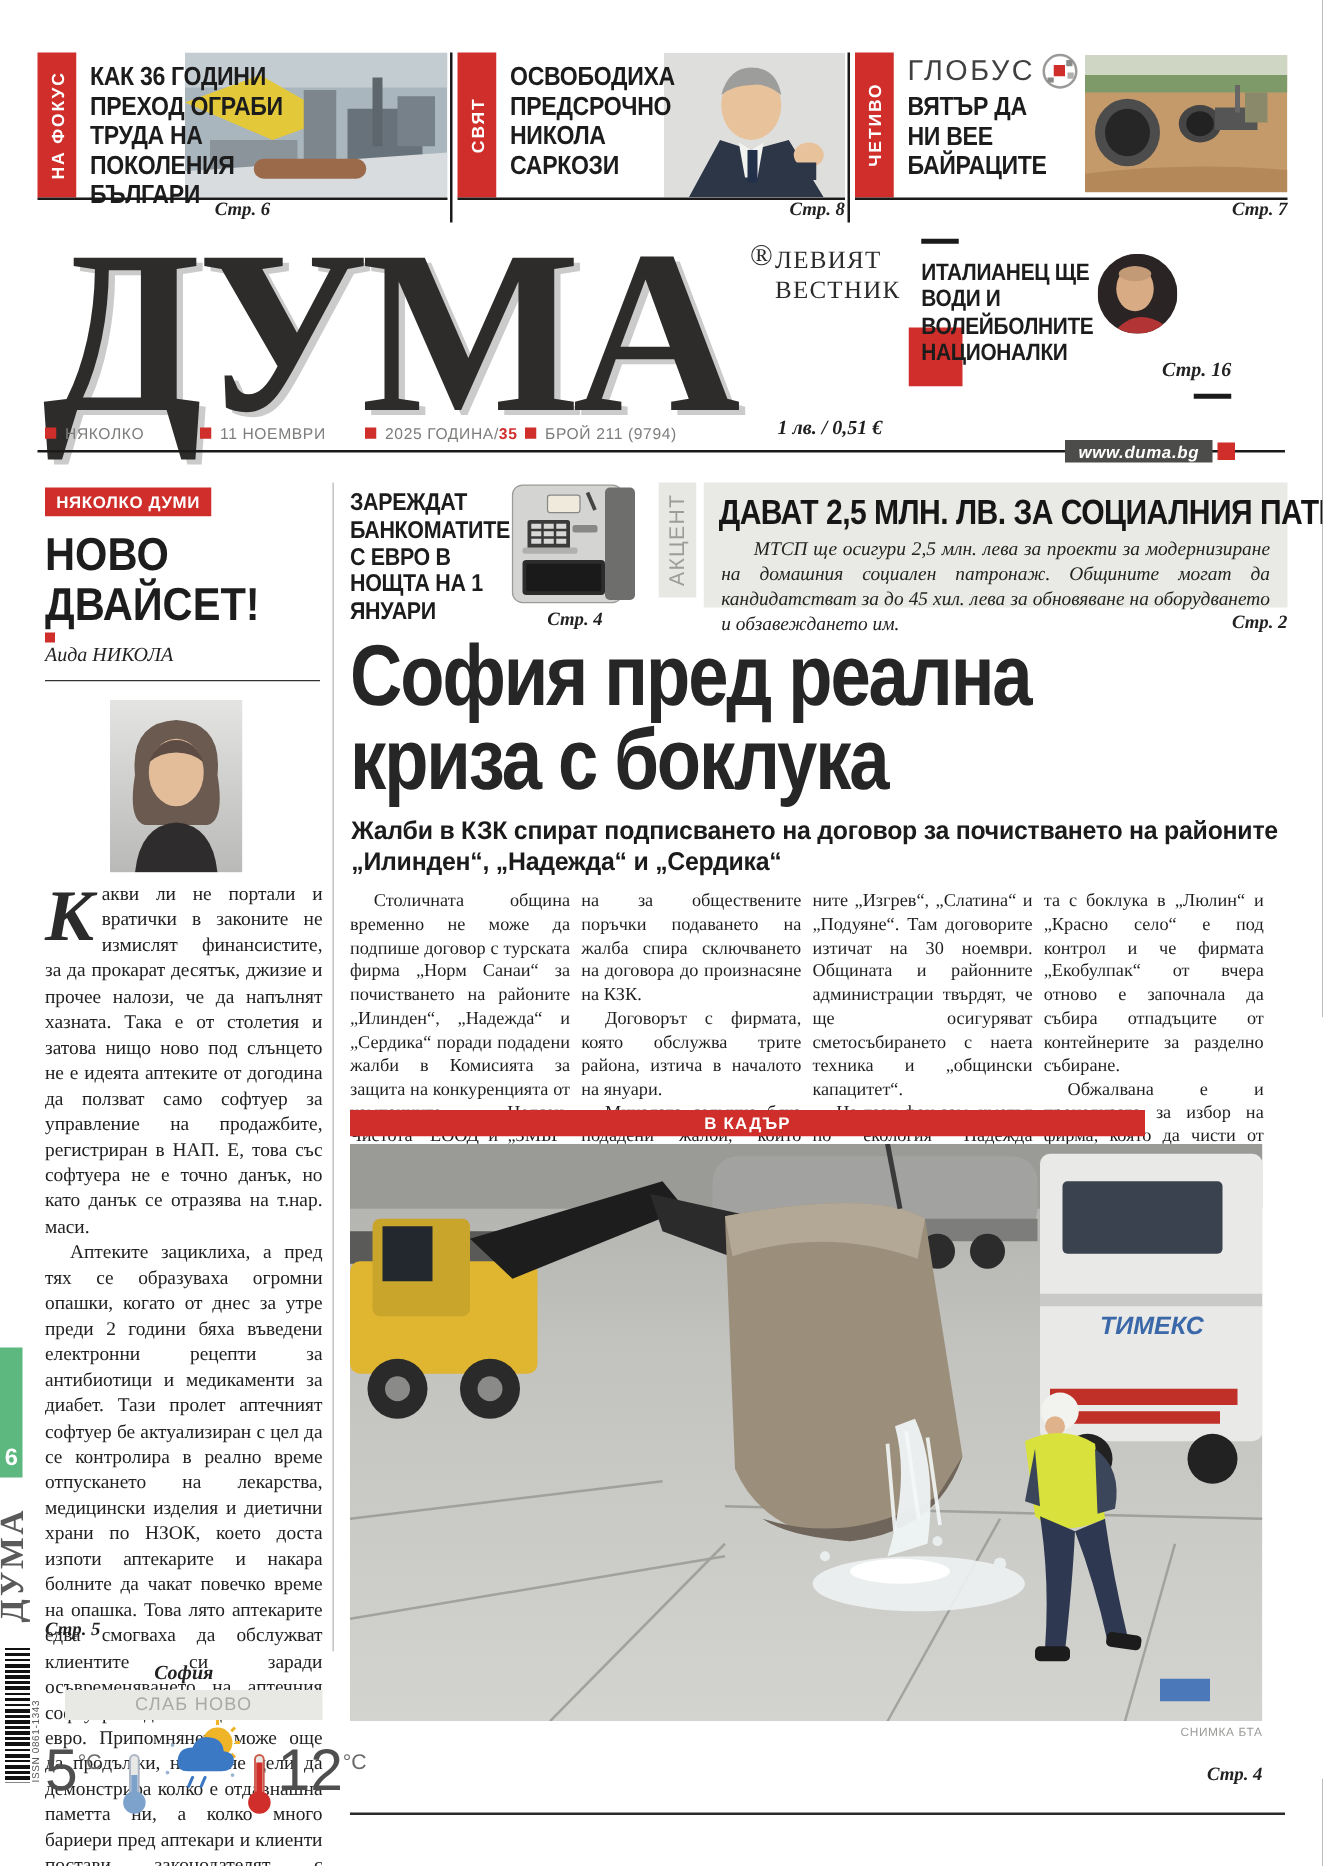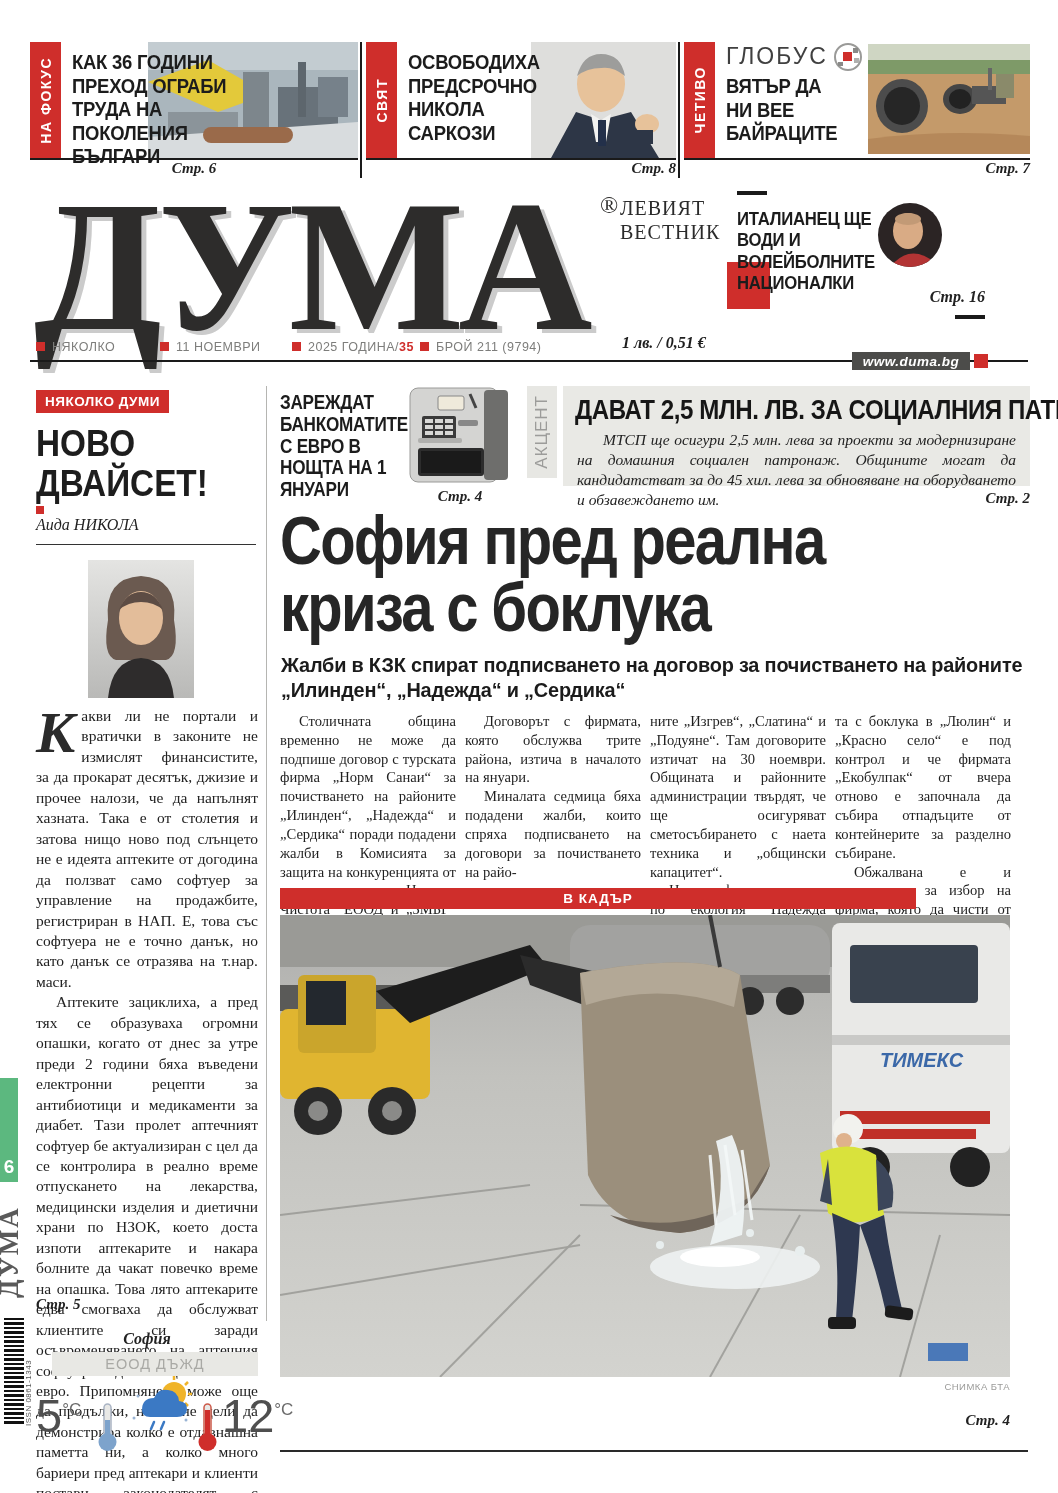--- a/index.html
+++ b/index.html
@@ -206,21 +206,21 @@
   </div>
 
   <div class="abs opinion-body" style="left:36px;top:706px;width:222px;">
     <p class="first"><span class="dropcap">К</span><span>акви ли не портали и вратички в законите не измислят финансистите, за да прокарат десятък, джизие и прочее налози, че да напълнят хазната. Така е от столетия и затова нищо ново под слънцето не е идеята аптеките от догодина да ползват само софтуер за управление на продажбите, регистриран в НАП. Е, това със софтуера не е точно данък, но като данък се отразява на т.нар. маси.</span></p>
     <p>Аптеките зациклиха, а пред тях се образуваха огромни опашки, когато от днес за утре преди 2 години бяха въведени електронни рецепти за антибиотици и медикаменти за диабет. Тази пролет аптечният софтуер бе актуализиран с цел да се контролира в реално време отпускането на лекарства, медицински изделия и диетични храни по НЗОК, което доста изпоти аптекарите и накара болните да чакат повечко време на опашка. Това лято аптекарите едва смогваха да обслужват клиентите си заради осъвременяването на аптечния софтуер за двойни цени в лев и евро. Припомнянето може още да продължи, но то не цели да демонстрира колко е отдавнашна паметта ни, а колко много бариери пред аптекари и клиенти постави законодателят с едничката цел „повече прозрачност“.</p>
 
   </div>
   <div class="pageref abs" style="left:36px;top:1296px;width:222px;font-family:Liberation Serif, serif;">Стр. 5</div>
 
   <div class="abs weather-city" style="left:36px;top:1330px;width:222px;">София</div>
-  <div class="abs weather-cond" style="left:52px;top:1352px;width:206px;height:24px;">ЕООД ДЪЖД</div>
+  <div class="abs weather-cond" style="left:52px;top:1352px;width:206px;height:24px;">СЛАБ НОВО</div>
   <div class="abs temp" style="left:36px;top:1392px;"><span>5</span><span class="deg">°C</span></div>
   <svg class="abs" style="left:96px;top:1400px;" width="22" height="52">
     <rect x="8" y="4" width="7" height="32" rx="3.5" fill="#e8e8e6" stroke="#aab4c4" stroke-width="1.5"></rect>
     <circle cx="11.5" cy="42" r="9" fill="#7da3cc"></circle>
     <rect x="9" y="20" width="5" height="20" fill="#7da3cc"></rect>
   </svg>
   <svg class="abs" style="left:128px;top:1376px;" width="66" height="56">
     <circle cx="46" cy="18" r="12" fill="#f0b429"></circle>
     <g stroke="#f0b429" stroke-width="2.5">
         <line x1="46" y1="0" x2="46" y2="4"></line>
@@ -292,20 +292,21 @@
   <div class="abs main-headline" style="left:280px;top:508px;">
     <div>София пред реална</div>
     <div>криза с боклука</div>
   </div>
   <div class="abs subhead" style="left:281px;top:652px;width:770px;">Жалби в КЗК спират подписването на договор за почистването на районите „Илинден“, „Надежда“ и „Сердика“</div>
 
   <div class="abs col" style="left:280px;top:712px;">
     <p>Столичната община временно не може да подпише договор с турската фирма „Норм Санаи“ за почистването на районите „Илинден“, „Надежда“ и „Сердика“ поради подадени жалби в Комисията за защита на конкуренцията от компаниите „Нелсен-Чистота“ ЕООД и „ЗМБГ“ АД. Според Зако-</p>
   </div>
   <div class="abs col" style="left:465px;top:712px;">
+    <p class="cont">на за обществените поръчки подаването на жалба спира сключването на договора до произнасяне на КЗК.</p>
     <p>Договорът с фирмата, която обслужва трите района, изтича в началото на януари.</p>
     <p>Миналата седмица бяха подадени жалби, които спряха подписването на договори за почистването на райо-</p>
   </div>
   <div class="abs col" style="left:650px;top:712px;">
     <p class="cont">ните „Изгрев“, „Слатина“ и „Подуяне“. Там договорите изтичат на 30 ноември. Общината и районните администрации твърдят, че ще осигуряват сметосъбирането с наета техника и „общински капацитет“.</p>
     <p>На този фон зам.-кметът по екология Надежда Бобчева твърди, че ситуация-</p>
   </div>
   <div class="abs col" style="left:835px;top:712px;">
     <p class="cont">та с боклука в „Люлин“ и „Красно село“ е под контрол и че фирмата „Екобулпак“ от вчера отново е започнала да събира отпадъците от контейнерите за разделно събиране.</p>
     <p>Обжалвана е и процедурата за избор на фирма, която да чисти от сняг пътищата на Витоша.</p>

